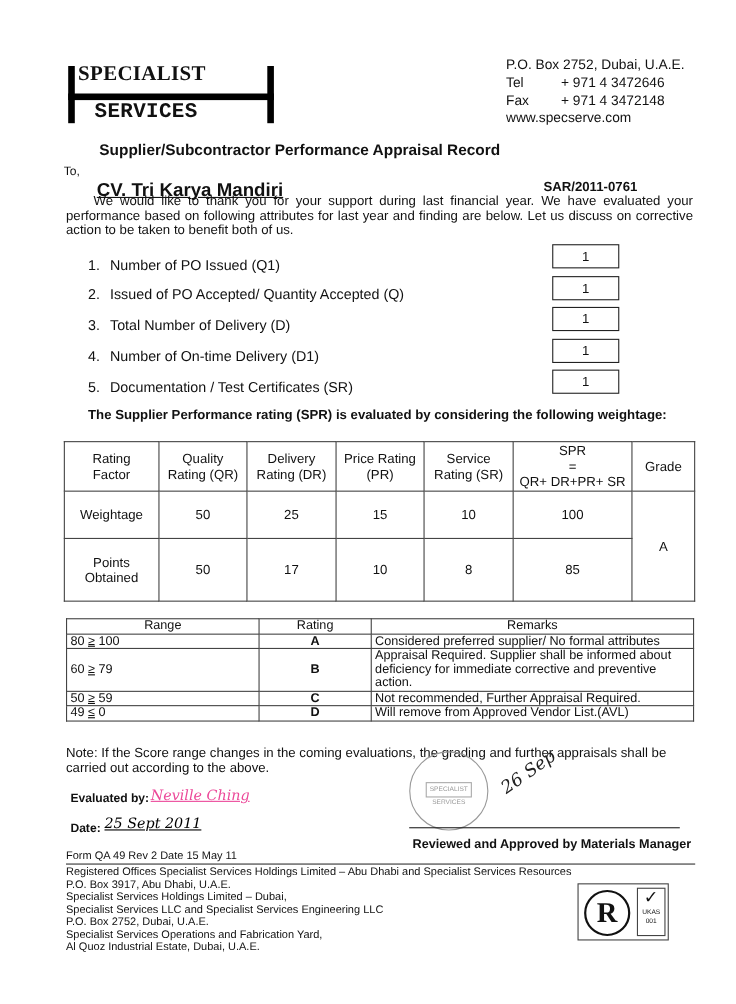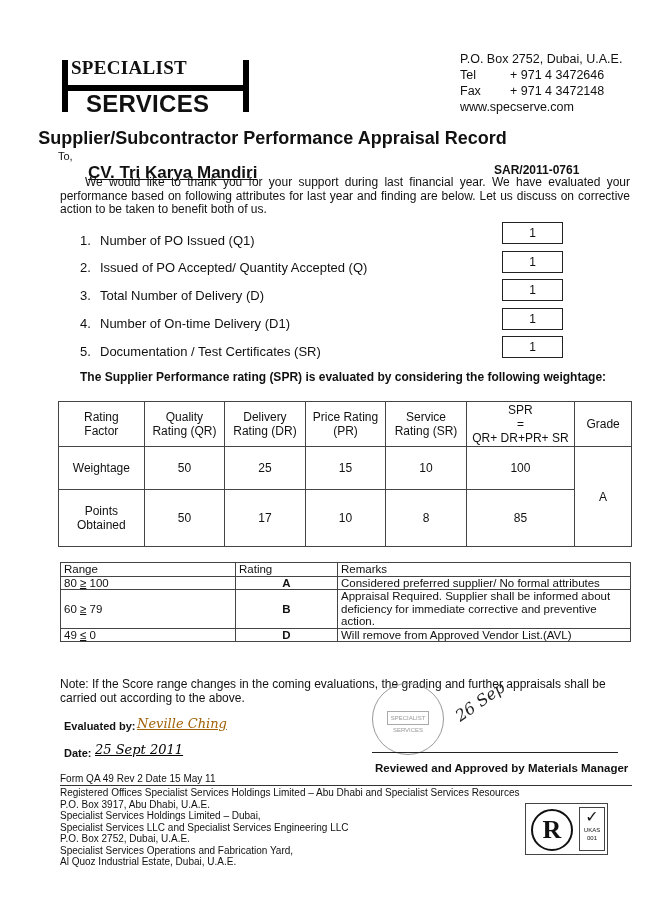--- a/index.html
+++ b/index.html
@@ -5,28 +5,28 @@
   html, body { margin: 0; padding: 0; background: #ffffff; }
   body { width: 669px; height: 913px; position: relative; overflow: hidden; font-family: "Liberation Sans", sans-serif; color: #111; }
   .abs { position: absolute; }
 
   
   .logo { left: 62px; top: 60px; width: 187px; height: 52px; }
   .logo .bar-l { position: absolute; left: 0; top: 0; width: 6px; height: 52px; background: #000; }
   .logo .bar-r { position: absolute; right: 0; top: 0; width: 6px; height: 52px; background: #000; }
   .logo .bar-m { position: absolute; left: 0; right: 0; top: 25px; height: 6px; background: #000; }
   .logo .t1 { position: absolute; left: 9px; top: -3px; font-family: "Liberation Serif", serif; font-weight: bold; font-size: 19px; letter-spacing: 0.3px; }
-  .logo .t2 { position: absolute; left: 24px; top: 30px; font-family: Liberation Sans, sans-serif; font-weight: bold; font-size: 24px; letter-spacing: 0.3px; }
+  .logo .t2 { position: absolute; left: 24px; top: 30px; font-family: Liberation Mono, monospace; font-weight: bold; font-size: 19px; letter-spacing: 0.3px; }
 
   
   .contact { left: 460px; top: 51px; font-size: 12.5px; line-height: 16px; }
   .contact .row { white-space: nowrap; }
   .contact .lbl { display: inline-block; width: 50px; }
 
-  .doc-title { left: 0; width: 545px; top: 128px; text-align: center; font-weight: bold; font-size: 18px; }
+  .doc-title { left: 0; width: 545px; top: 128px; text-align: center; font-weight: bold; font-size: 14px; }
   .to-label { left: 58px; top: 150px; font-size: 11px; }
   .supplier { left: 88px; top: 163px; font-weight: bold; font-size: 17px; text-decoration: underline; }
   .ref { left: 494px; top: 163px; font-weight: bold; font-size: 12px; }
   .intro { left: 60px; top: 176px; width: 570px; font-size: 12px; line-height: 13.5px; text-align: justify; text-indent: 25px; }
 
   
   .list-item { left: 80px; font-size: 13px; }
   .list-item .num { display: inline-block; width: 20px; }
   .val-box { left: 502px; width: 59px; height: 20px; border: 1px solid #222; font-size: 12px; text-align: center; line-height: 20px; }
 
@@ -36,27 +36,27 @@
   table { border-collapse: collapse; }
   .spr-table { position: absolute; left: 58px; top: 401px; width: 574px; font-size: 12px; }
   .spr-table td { border: 1px solid #444; text-align: center; vertical-align: middle; padding: 0 2px; }
   .spr-table tr.h td { height: 44px; line-height: 14px; }
   .spr-table tr.r1 td { height: 42px; }
   .spr-table tr.r2 td { height: 56px; line-height: 14px; }
 
   
   .range-table { position: absolute; left: 60px; top: 562px; width: 571px; font-size: 11.5px; }
   .range-table td { border: 1px solid #444; padding: 0 3px; line-height: 12.5px; }
-  .range-table td.c { text-align: left; }
+  .range-table td.c { text-align: center; }
   .range-table td.rating { text-align: center; font-weight: bold; }
   .u { text-decoration: underline; }
 
   .note { left: 60px; top: 677px; width: 572px; font-size: 12px; line-height: 14px; }
   .eval-by { left: 64px; top: 720px; font-size: 11px; font-weight: bold; }
-  .sig1 { left: 137px; top: 716px; font-family: "DejaVu Serif", serif; font-style: italic; font-size: 13px; text-decoration: underline; color: #a16207; }
+  .sig1 { left: 137px; top: 716px; font-family: "DejaVu Serif", serif; font-style: italic; font-size: 13px; text-decoration: underline; color: #ec4899; }
   .date-lbl { left: 64px; top: 747px; font-size: 11px; font-weight: bold; }
   .sig-date { left: 95px; top: 742px; font-family: "DejaVu Serif", serif; font-style: italic; font-size: 13px; text-decoration: underline; color: #000000; }
 
   .stamp { left: 372px; top: 683px; width: 70px; height: 70px; border: 1px solid #999; border-radius: 50%; }
   .stamp .inner { position: absolute; left: 14px; top: 27px; width: 40px; height: 12px; border: 1px solid #aaa; font-size: 6px; color: #999; text-align: center; line-height: 12px; }
   .sig2 { left: 452px; top: 692px; font-family: "DejaVu Serif", serif; font-style: italic; font-size: 16px; transform: rotate(-35deg); color: #222; }
   .approve-line { left: 372px; top: 752px; width: 246px; height: 1px; background: #222; }
   .approve-lbl { left: 375px; top: 762px; font-size: 11.5px; font-weight: bold; }
 
   .form-no { left: 60px; top: 773px; font-size: 10px; }
@@ -150,20 +150,25 @@
     <td><span>80</span> <span class="u">≥</span> <span>100</span></td>
     <td class="rating">A</td>
     <td>Considered preferred supplier/ No formal attributes</td>
   </tr>
   <tr>
     <td><span>60</span> <span class="u">≥</span> <span>79</span></td>
     <td class="rating">B</td>
     <td>Appraisal Required. Supplier shall be informed about deficiency for immediate corrective and preventive action.</td>
   </tr>
   <tr>
+    <td><span>50</span> <span class="u">≥</span> <span>59</span></td>
+    <td class="rating">C</td>
+    <td>Not recommended, Further Appraisal Required.</td>
+  </tr>
+  <tr>
     <td><span>49</span> <span class="u">≤</span> <span>0</span></td>
     <td class="rating">D</td>
     <td>Will remove from Approved Vendor List.(AVL)</td>
   </tr>
 </tbody>
   </table>
 
 <div class="abs note">Note:  If the Score range changes in the coming evaluations, the grading and further appraisals shall be carried out according to the above.</div>
 
 <div class="abs eval-by">Evaluated by:</div>

